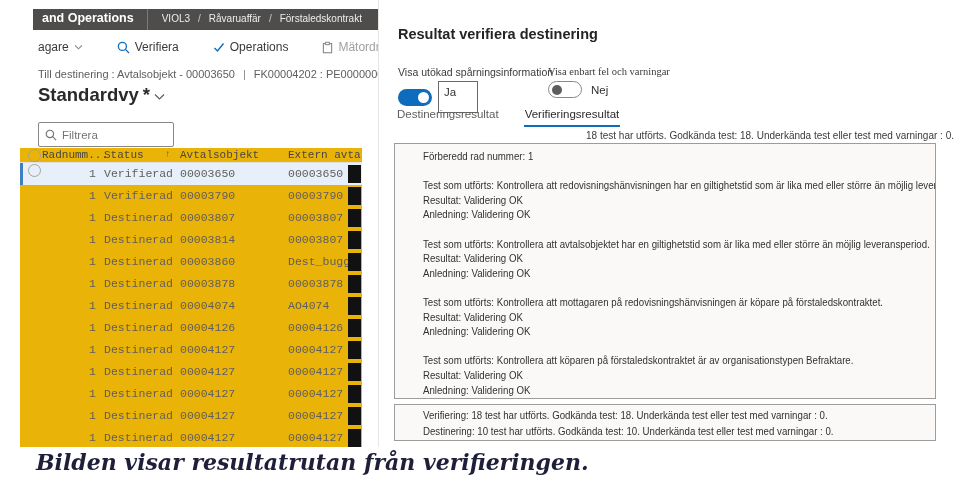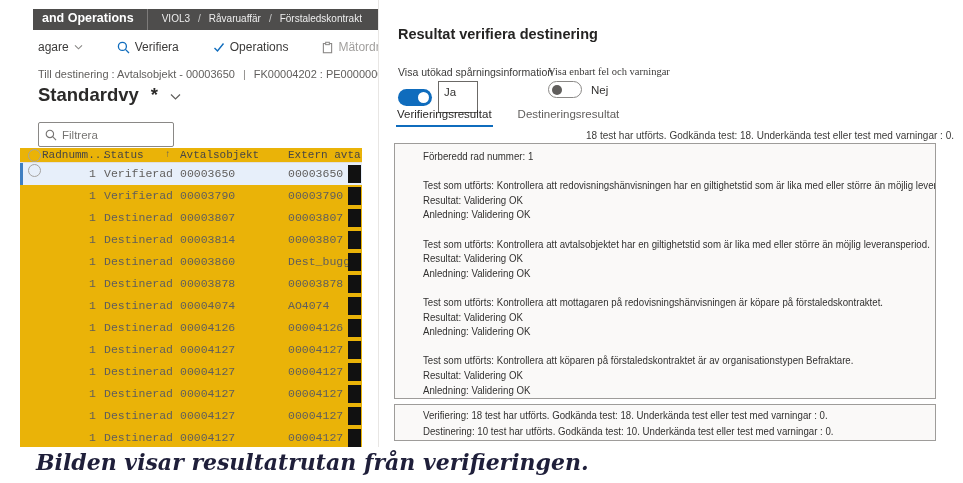--- a/index.html
+++ b/index.html
@@ -25,21 +25,21 @@
   .tb-item{display:flex;align-items:center;gap:5px;font-size:12px;color:#3b3a39;flex:0 0 auto;cursor:pointer;}
   .tb-item.disabled{color:#a19f9d;cursor:default;}
   .ticon{display:flex;align-items:center;}
   .ticon.blue{color:var(--accent);}
   .ticon.gray{color:#8a8886;}
 
   
   .ctx-line{position:absolute;left:38px;top:68px;font-size:11px;color:var(--muted);white-space:nowrap;width:340px;overflow:hidden;}
   .ctx-line .pipe{margin:0 8px;color:#8a8886;}
   .view-title{position:absolute;left:38px;top:84px;font-size:18.5px;font-weight:700;color:#2b2a29;
-              display:flex;align-items:center;gap:12px;cursor:pointer;}
+              display:flex;align-items:center;gap:4px;cursor:pointer;}
   .view-title .star{font-weight:700;}
   .vt-chev{display:flex;color:var(--muted);margin-top:3px;}
 
   
   .filter-box{position:absolute;left:38px;top:122px;width:136px;height:25px;border:1px solid #8a8886;
               border-radius:2px;display:flex;align-items:center;padding:0 6px;gap:5px;background:#fff;}
   .filter-box svg{flex:0 0 auto;color:#767472;}
   .filter-box input{border:none;outline:none;width:100%;font-size:11.5px;font-family:inherit;color:var(--txt);background:transparent;}
   .filter-box input::placeholder{color:#767472;}
 
@@ -298,22 +298,22 @@
       <span class="ja-box">Ja</span>
     </div>
     <div class="tg-group g2">
       <span class="switch off">
           <span class="knob"></span>
         </span>
       <span class="tg-value">Nej</span>
     </div>
 
     <div class="tabs" id="tabs">
+        <span class="tab">Destineringsresultat</span>
         <span class="tab active">Verifieringsresultat</span>
-        <span class="tab">Destineringsresultat</span>
       </div>
 
     <div class="summary">18 test har utförts. Godkända test: 18. Underkända test eller test med varningar : 0.</div>
 
     <div class="rbox b1" id="resultbox">
         <div class="rline">Förberedd rad nummer: 1</div>
         <div class="rline empty"></div>
         <div class="rline">Test som utförts: Kontrollera att redovisningshänvisningen har en giltighetstid som är lika med eller större än möjlig leveransperiod.</div>
         <div class="rline">Resultat: Validering OK</div>
         <div class="rline">Anledning: Validering OK</div>

